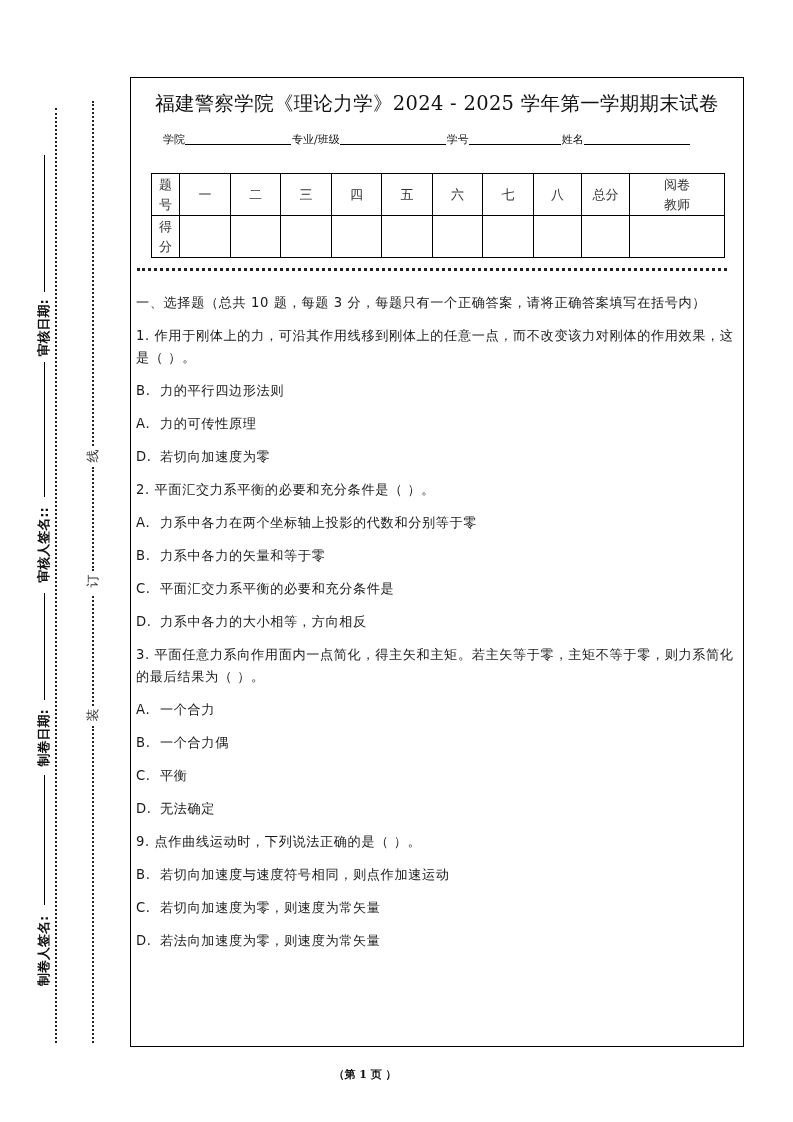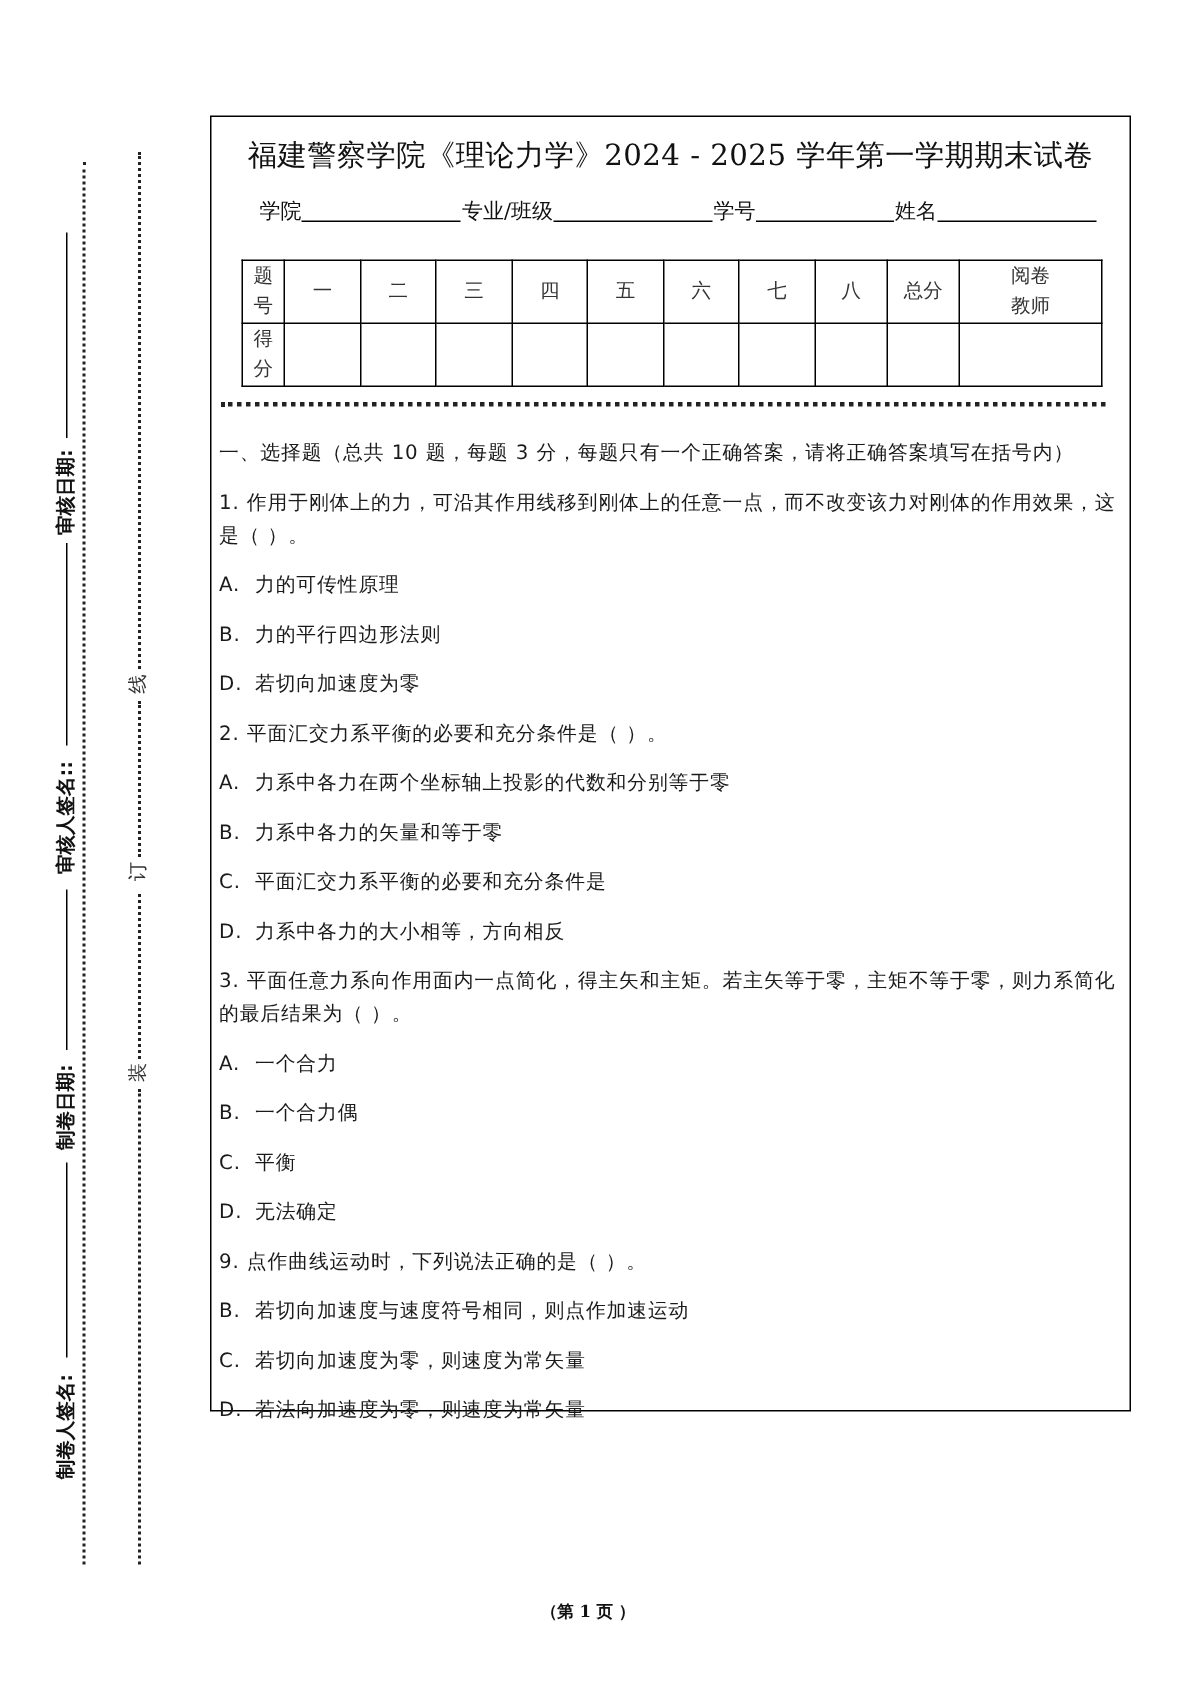--- a/index.html
+++ b/index.html
@@ -75,45 +75,45 @@
       position: absolute;
       left: 50%;
       top: 50%;
       transform: translate(-50%, -50%) rotate(-90deg);
       white-space: nowrap;
     }
 
     
     .exam-frame {
       position: absolute;
-      left: 140px;
+      left: 130px;
       top: 77px;
       width: 614px;
-      height: 864px;
+      height: 970px;
       border: 1.3px solid #000;
       box-sizing: border-box;
     }
     .exam-title {
       position: absolute;
       left: 0;
       top: 12px;
       width: 100%;
       text-align: center;
       font-size: 19.5px;
       letter-spacing: 0.3px;
       white-space: nowrap;
     }
     .info-row {
       position: absolute;
       left: 32px;
       top: 54px;
-      font-size: 14px;
+      font-size: 11px;
       white-space: nowrap;
       display: flex;
-      align-items: center;
+      align-items: flex-start;
     }
     .info-label { display: inline-block; }
     .info-blank {
       display: inline-block;
       border-bottom: 1px solid #000;
       height: 12px;
       margin-right: 1px;
     }
 
     
@@ -168,21 +168,20 @@
 
     .page-footer {
       position: absolute;
       left: 0;
       top: 1067px;
       width: 730px;
       text-align: center;
       font-size: 11px;
       font-weight: bold;
       font-family: "DejaVu Serif", serif;
-      padding-left: 27px;
     }
   </style>
 </head>
 <body>
 
 <div class="sig-col">
   <div class="sig-line" style="top:155px;height:137px;"></div>
   <div class="sig-label" style="top:300px;height:56px;">
     <span>审核日期:</span>
   </div>
@@ -266,22 +265,22 @@
     </tr>
   </tbody>
     </table>
 
   <div class="dot-sep"></div>
 
   <div class="content">
     <div class="para">一、选择题（总共 10 题，每题 3 分，每题只有一个正确答案，请将正确答案填写在括号内）</div>
 
     <div class="para">1. 作用于刚体上的力，可沿其作用线移到刚体上的任意一点，而不改变该力对刚体的作用效果，这是（   ）。</div>
+    <div class="option"><span class="opt-key">B.</span><span>力的平行四边形法则</span></div>
     <div class="option"><span class="opt-key">A.</span><span>力的可传性原理</span></div>
-    <div class="option"><span class="opt-key">B.</span><span>力的平行四边形法则</span></div>
     <div class="option"><span class="opt-key">D.</span><span>若切向加速度为零</span></div>
 
     <div class="para">2. 平面汇交力系平衡的必要和充分条件是（   ）。</div>
     <div class="option"><span class="opt-key">A.</span><span>力系中各力在两个坐标轴上投影的代数和分别等于零</span></div>
     <div class="option"><span class="opt-key">B.</span><span>力系中各力的矢量和等于零</span></div>
     <div class="option"><span class="opt-key">C.</span><span>平面汇交力系平衡的必要和充分条件是</span></div>
     <div class="option"><span class="opt-key">D.</span><span>力系中各力的大小相等，方向相反</span></div>
 
     <div class="para">3. 平面任意力系向作用面内一点简化，得主矢和主矩。若主矢等于零，主矩不等于零，则力系简化的最后结果为（   ）。</div>
     <div class="option"><span class="opt-key">A.</span><span>一个合力</span></div>

